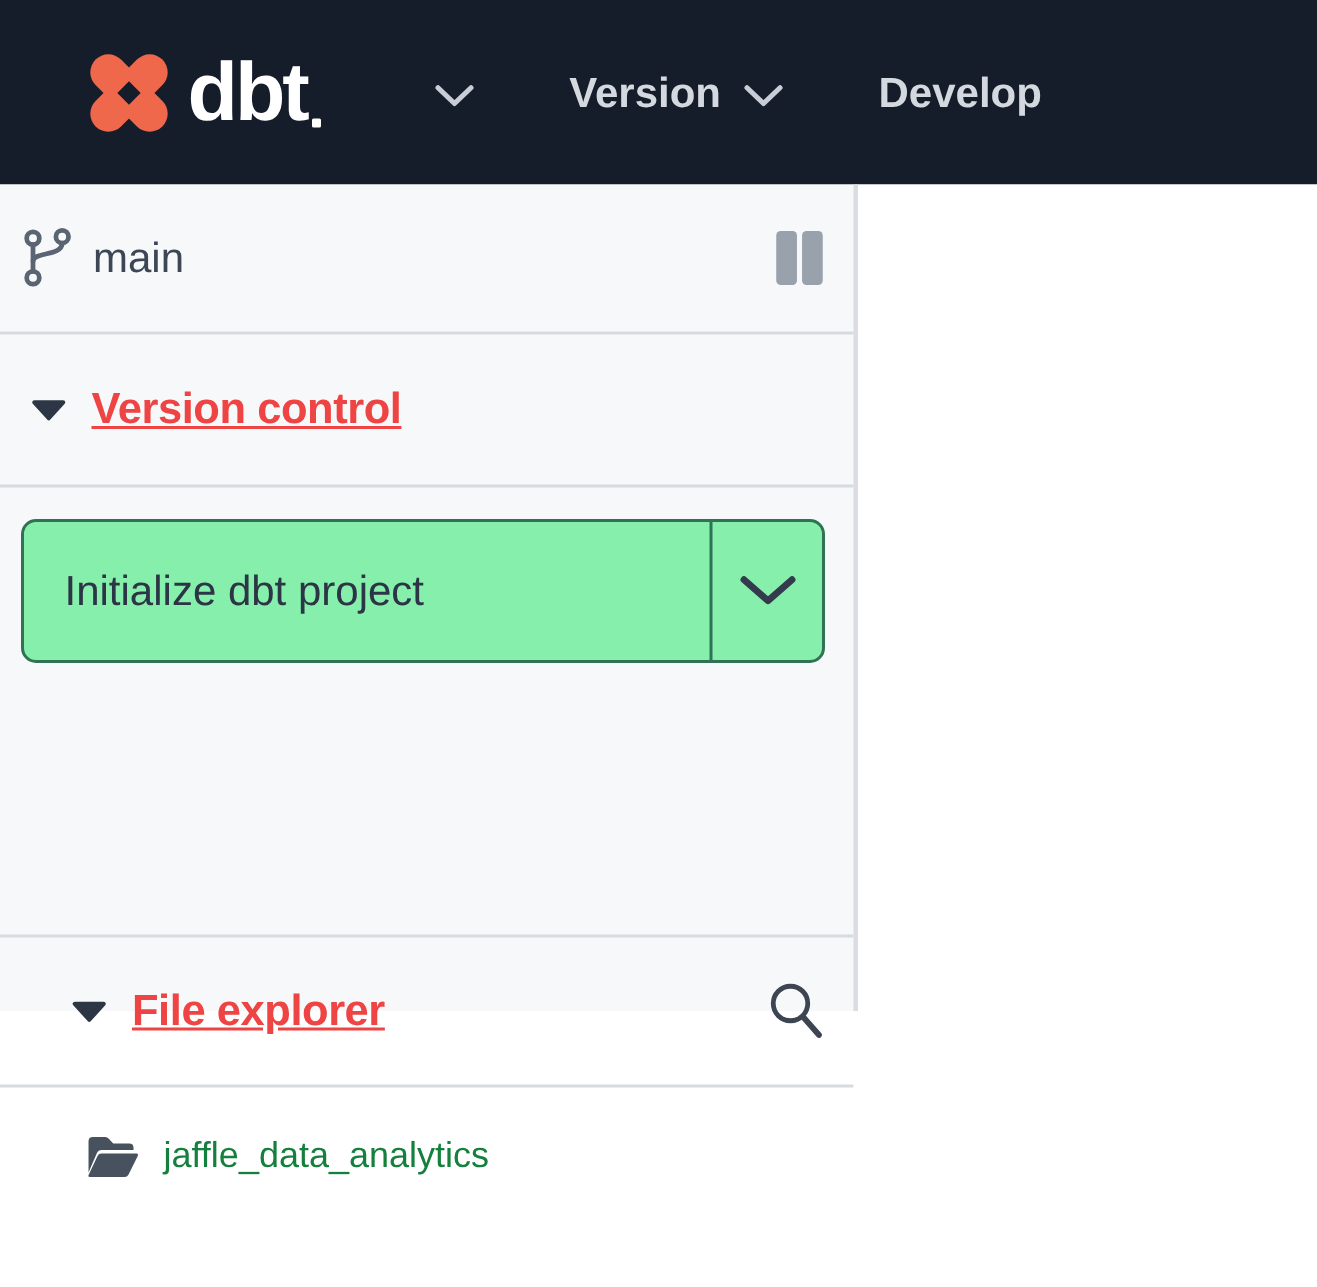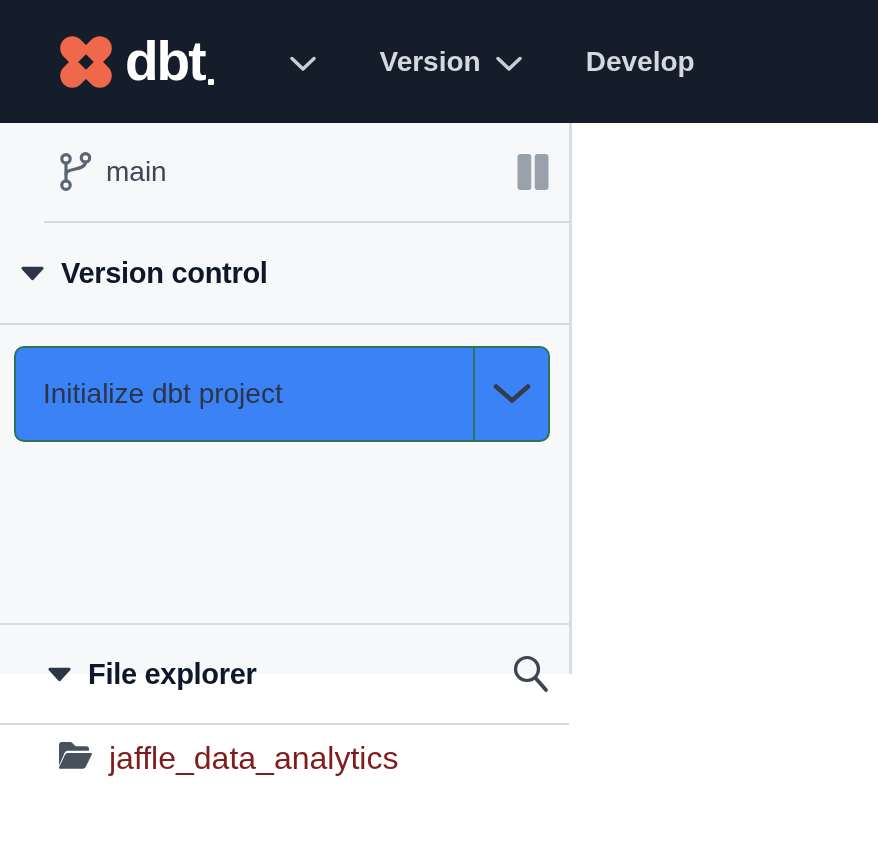--- a/index.html
+++ b/index.html
@@ -40,59 +40,59 @@
     background:#F7F8FA; border-right:3px solid #D9DCE0;
     display:flex; flex-direction:column;
   }
   .main-area { flex:1; background:#ffffff; }
 
   .divider-b { border-bottom:2px solid #D8DBDE; }
 
   
   .branch-row {
     height:100px; flex:0 0 100px; box-sizing:border-box;
-    display:flex; align-items:center; padding:0 19px 0 15px; cursor:pointer;margin-left:44px;
+    display:flex; align-items:center; padding:0 19px 0 15px; cursor:pointer;
   }
   .branch-name { margin-left:13px; font-size:28px; color:#3D4654; }
   .docs-btn { margin-left:auto; background:none; border:none; padding:0; cursor:pointer; display:flex; }
 
   
   .section-header {
     height:102px; flex:0 0 102px; box-sizing:border-box;
     display:flex; align-items:center; padding:0 19px 0 21px; cursor:pointer;
   }
   .section-header.fe { height:100px; flex:0 0 100px;padding-left:48px; }
   .caret { display:flex; }
-  .section-title { margin-left:17px; font-size:29px; font-weight:700; color:#0f172a; letter-spacing:-0.3px; }
+  .section-title { margin-left:17px; font-size:29px; font-weight:700; color:#ef4444; letter-spacing:-0.3px;text-decoration:underline; }
   .search-btn { margin-left:auto; background:none; border:none; padding:0; cursor:pointer; display:flex; }
 
   
   .vc-body {
     height:300px; flex:0 0 300px; box-sizing:border-box;
     padding:21px 19px 0 14px;
   }
   .split-btn {
     height:96px; width:100%; box-sizing:border-box;
-    background:#3b82f6; border:2.5px solid #2F7354; border-radius:10px;
+    background:#86efac; border:2.5px solid #2F7354; border-radius:10px;
     display:flex; overflow:hidden;
   }
   .split-main {
     flex:1; background:none; border:none; cursor:pointer; text-align:left;
     padding:0 0 0 27px; font-family:inherit; font-size:28px; color:#2C3545;
   }
   .split-drop {
     width:75px; flex:0 0 75px; background:none; border:none; cursor:pointer;
     border-left:2.5px solid #2F7354; display:flex; align-items:center; justify-content:center;
   }
 
   
   .fe-body { flex:1; min-height:0; padding-top:15px; }
   .folder-row {
-    height:62px; display:flex; align-items:flex-start; gap:17px;
-    padding-left:57px; cursor:pointer; font-size:32px; color:#7f1d1d;
+    height:62px; display:flex; align-items:center; gap:17px;
+    padding-left:57px; cursor:pointer; font-size:24px; color:#15803d;
   }
 </style>
 </head>
 <body>
 
 <div class="app">
 
   <header class="topnav">
     <div class="logo">
       <svg class="logo-mark" viewBox="0 0 64 64">

